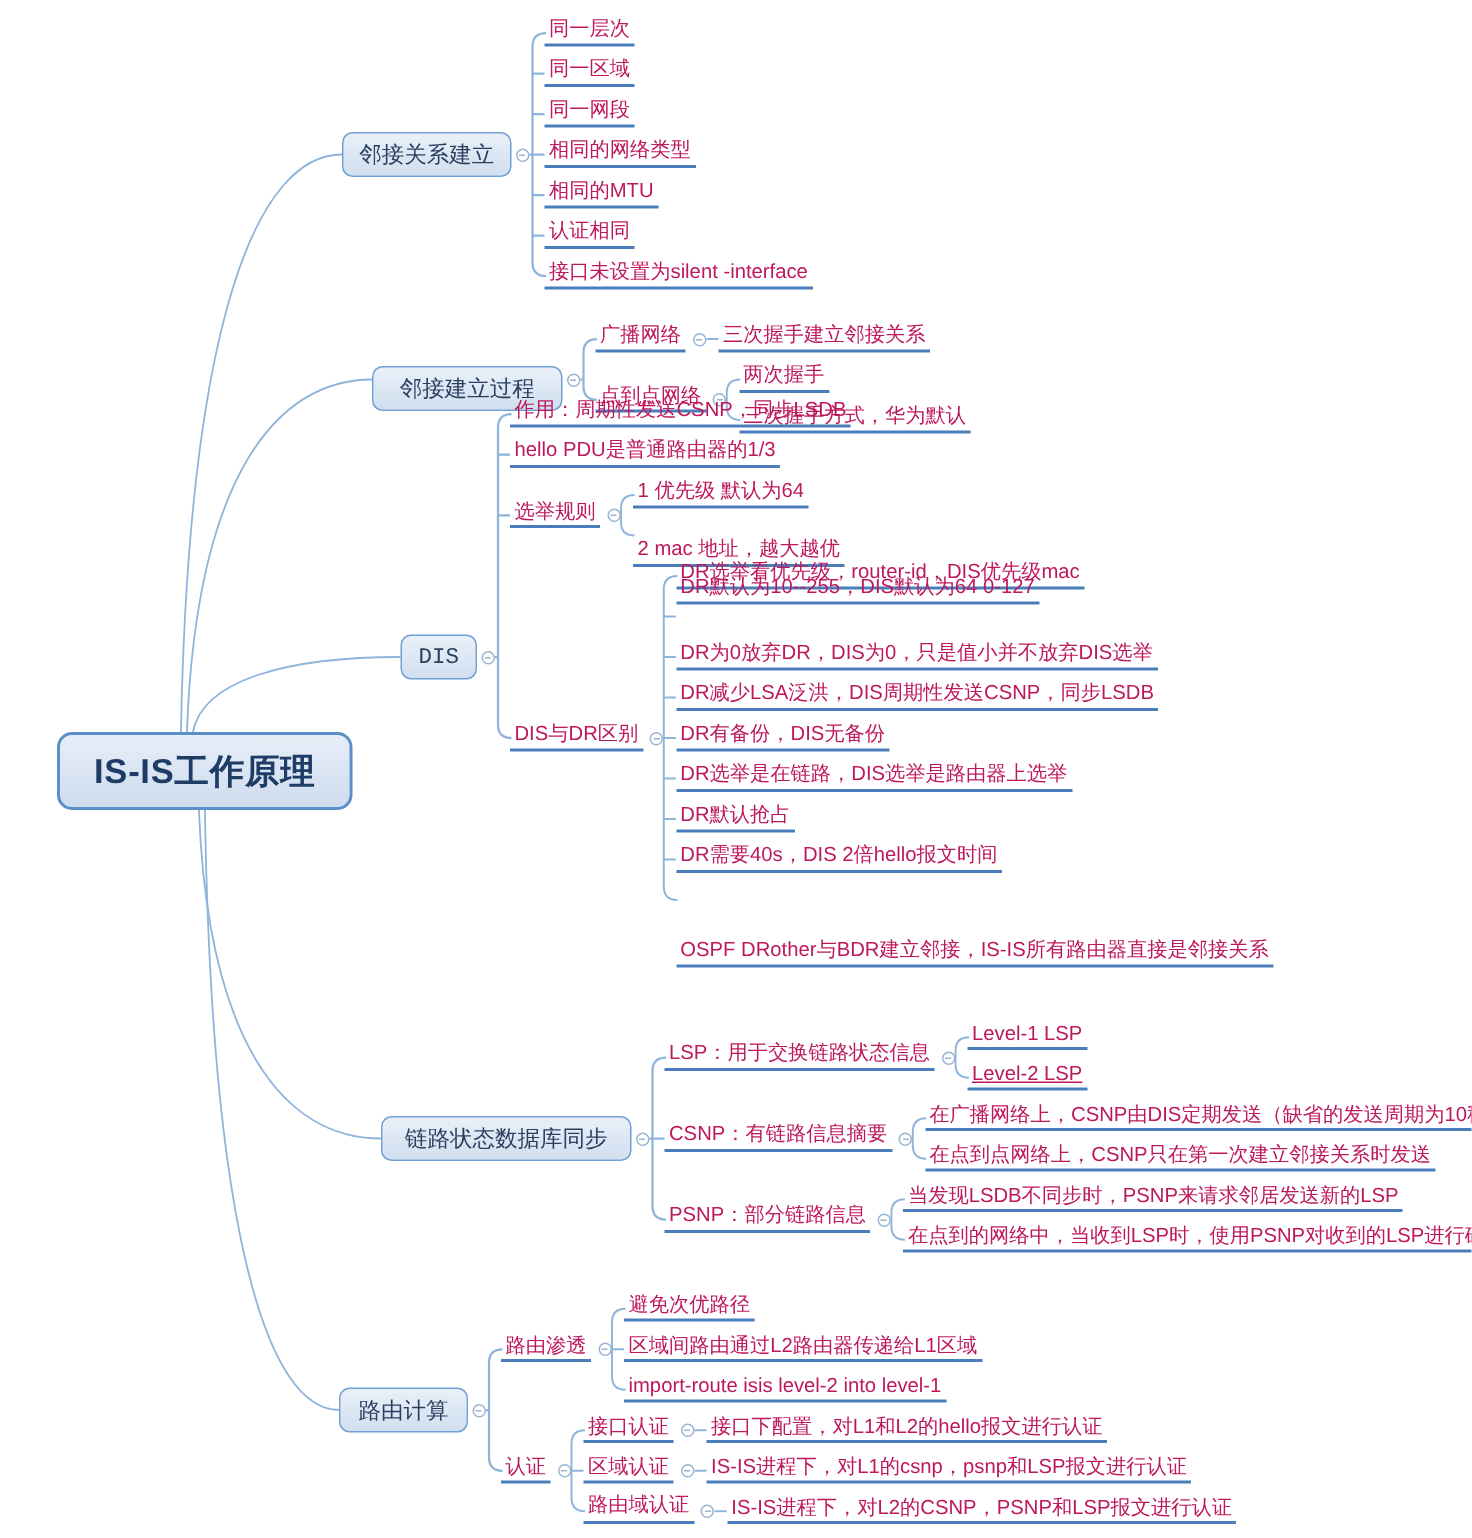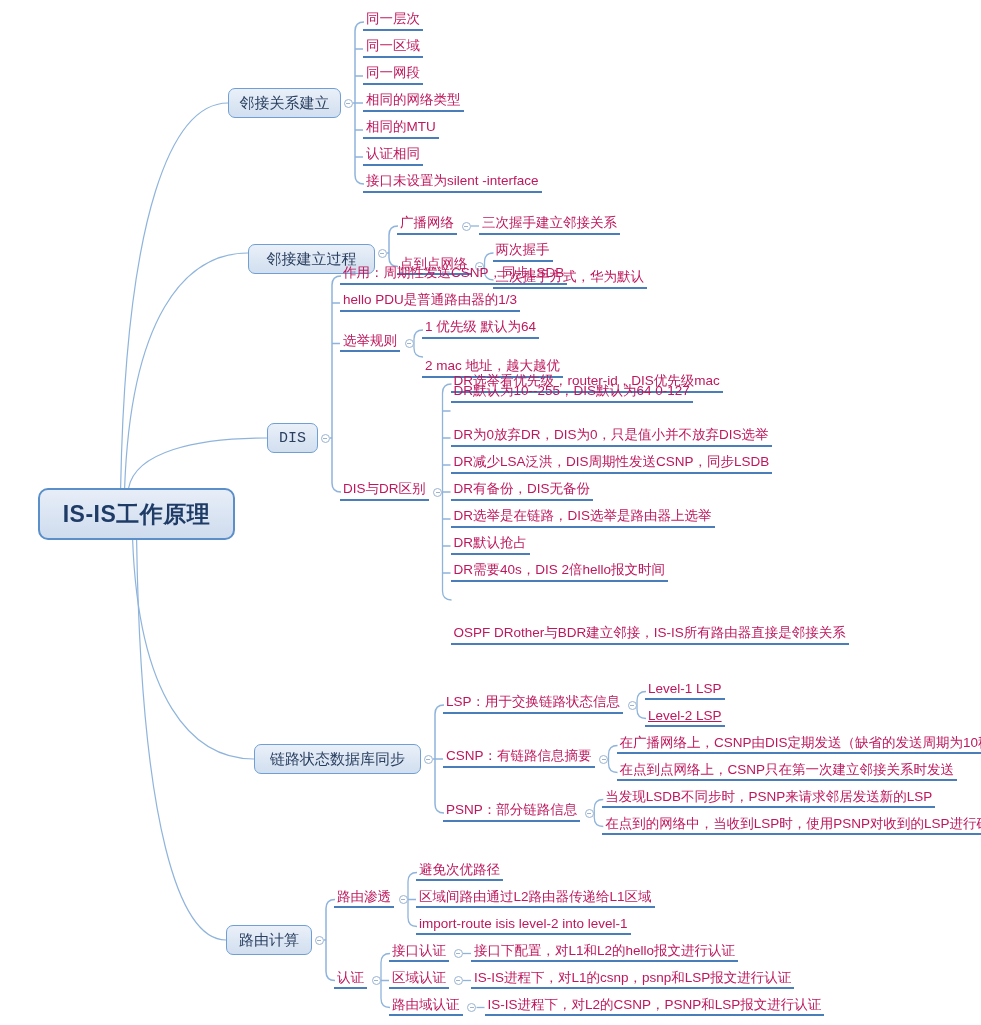--- a/index.html
+++ b/index.html
@@ -153,17 +153,17 @@
       <div class="node-txt u" style="left: 416px; top: 889.5px;">区域间路由通过L2路由器传递给L1区域</div>
       <div class="node-txt u" style="left: 416px; top: 916.5px;">import-route isis level-2 into level-1</div>
       <div class="node-txt u" style="left: 334px; top: 970.5px;">认证</div>
       <div class="dot" style="left: 371.5px; top: 976px;"></div>
       <div class="node-txt u" style="left: 389px; top: 943.5px;">接口认证</div>
       <div class="dot" style="left: 453.5px; top: 949px;"></div>
       <div class="node-txt u" style="left: 471px; top: 943.5px;">接口下配置，对L1和L2的hello报文进行认证</div>
       <div class="node-txt u" style="left: 389px; top: 970.5px;">区域认证</div>
       <div class="dot" style="left: 453.5px; top: 976px;"></div>
       <div class="node-txt u" style="left: 471px; top: 970.5px;">IS-IS进程下，对L1的csnp，psnp和LSP报文进行认证</div>
-      <div class="node-txt u" style="left: 389px; top: 997.5px;">路由域认证</div>
+      <div class="node-txt u" style="left: 389px; top: 997.5px; font-family: Liberation Mono, monospace;">路由域认证</div>
       <div class="dot" style="left: 467px; top: 1003px;"></div>
       <div class="node-txt u" style="left: 484.5px; top: 997.5px;">IS-IS进程下，对L2的CSNP，PSNP和LSP报文进行认证</div>
     </div>
 </div>
 
 </body></html>

